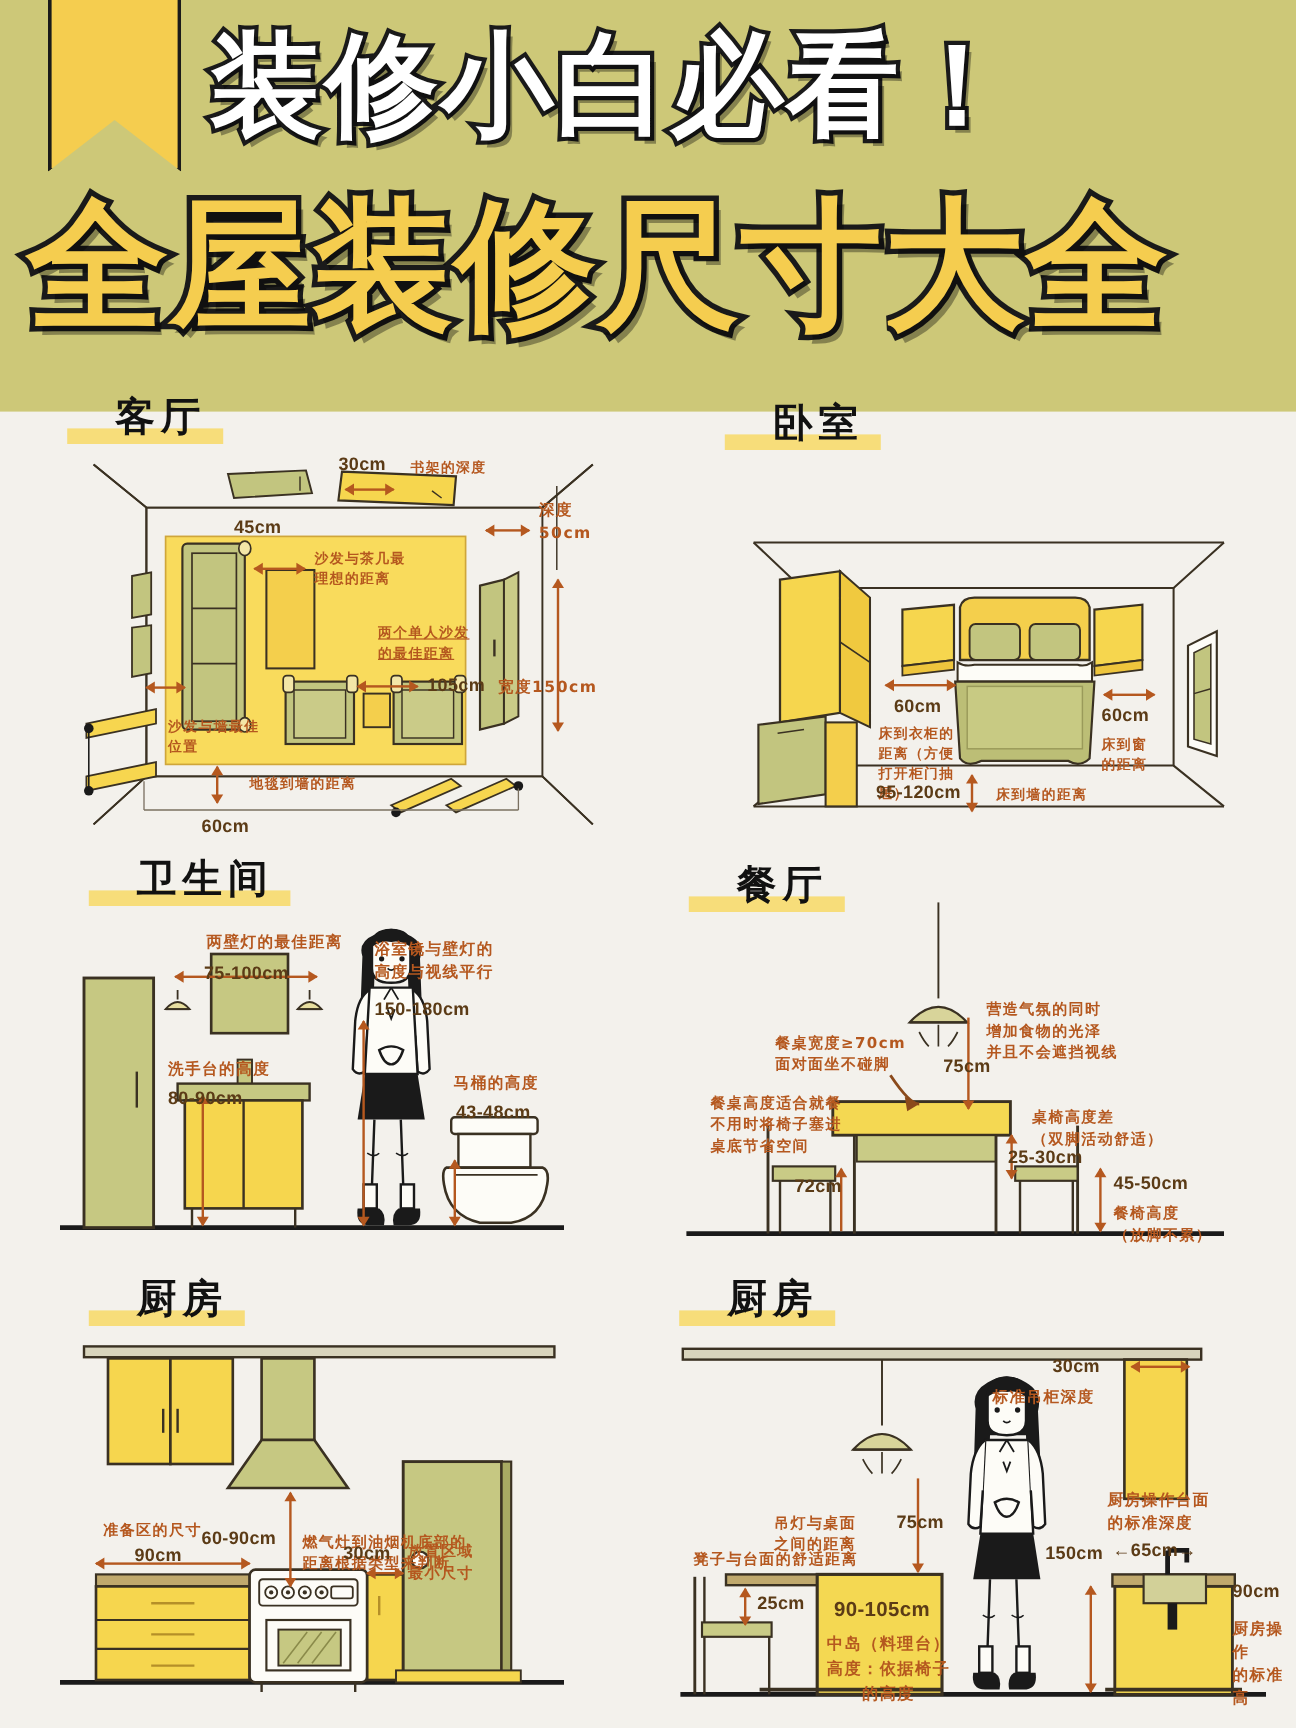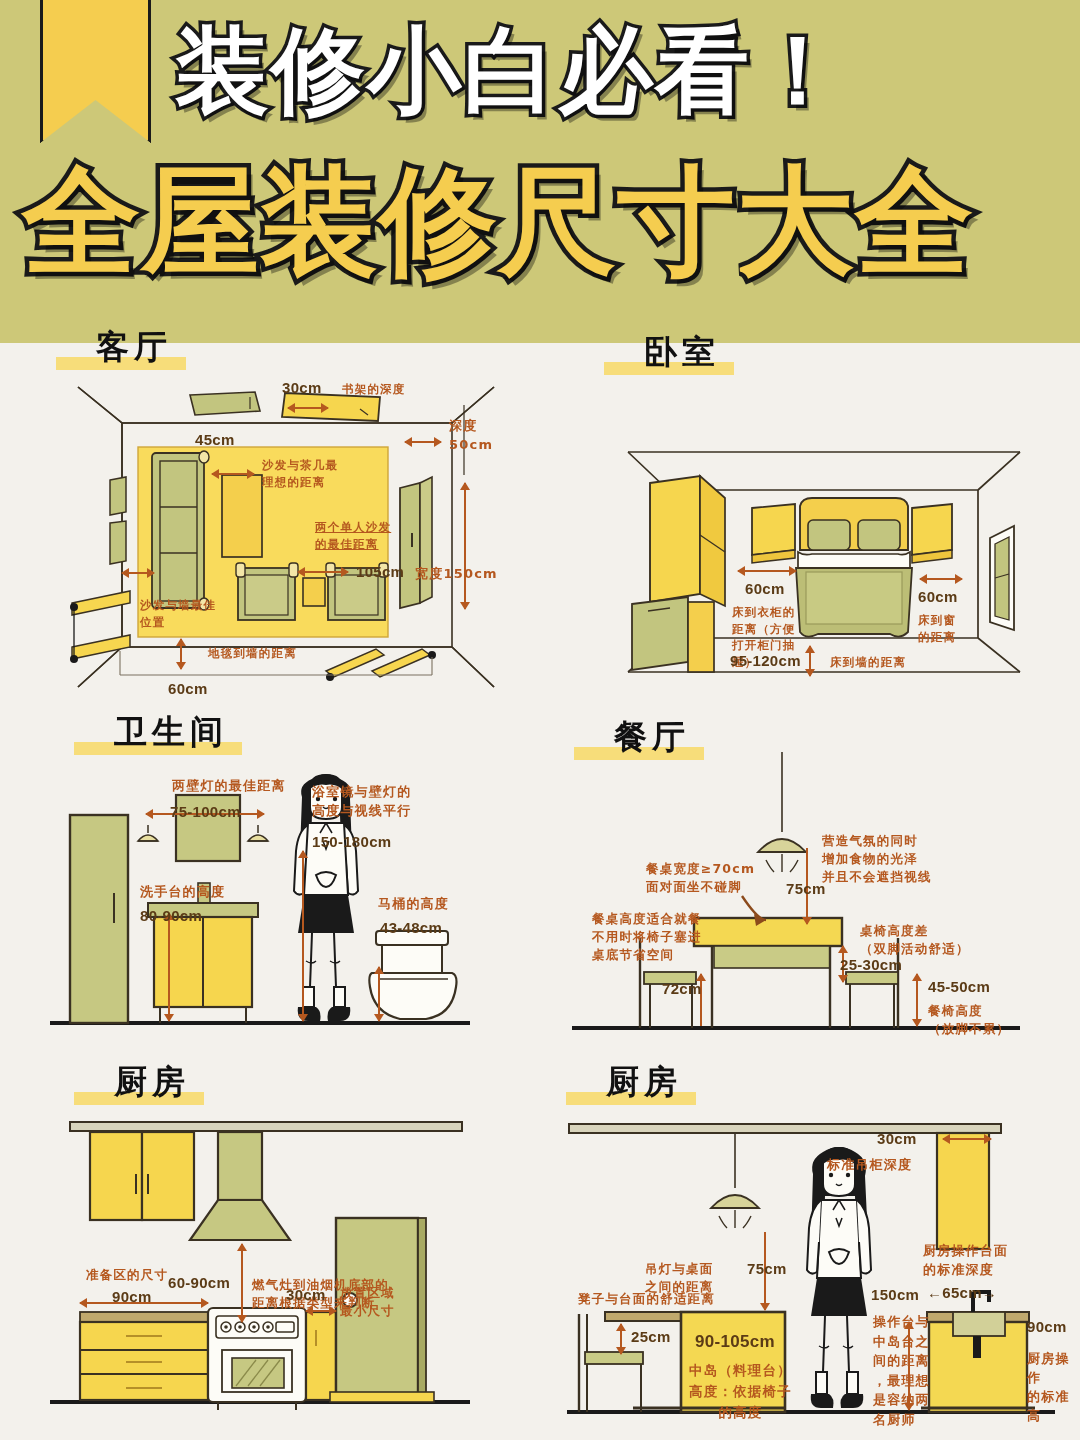--- a/index.html
+++ b/index.html
@@ -536,26 +536,20 @@
     <div class="lab" style="left:90px;top:160px;font-size:12.5px;">吊灯与桌面
 之间的距离</div>
     <div class="num" style="left:192px;top:160px;">75cm</div>
     <div class="lab" style="left:2px;top:190px;font-size:12.5px;margin-left:21px;">凳子与台面的舒适距离</div>
     <div class="num" style="left:76px;top:228px;">25cm</div>
     <div class="num" style="left:140px;top:232px;font-size:17px;">90-105cm</div>
     <div class="lab" style="left:134px;top:260px;font-size:13.5px;line-height:1.55;text-align:center;">中岛（料理台）
 高度：依据椅子
 的高度</div>
     <div class="num" style="left:316px;top:186px;">150cm</div>
-    <div class="lab" style="left:318px;top:212px;font-size:13px;line-height:1.5;">操作台与
-中岛台之
-间的距离
-，最理想
-是容纳两
-名厨师</div>
     <div class="lab" style="left:368px;top:142px;font-size:13px;">厨房操作台面
 的标准深度</div>
     <div class="num" style="left:372px;top:184px;">←65cm→</div>
     <div class="num" style="left:472px;top:218px;">90cm</div>
     <div class="lab" style="left:472px;top:250px;font-size:13px;">厨房操作
 的标准高</div>
   </div>
 
 </div>
 

